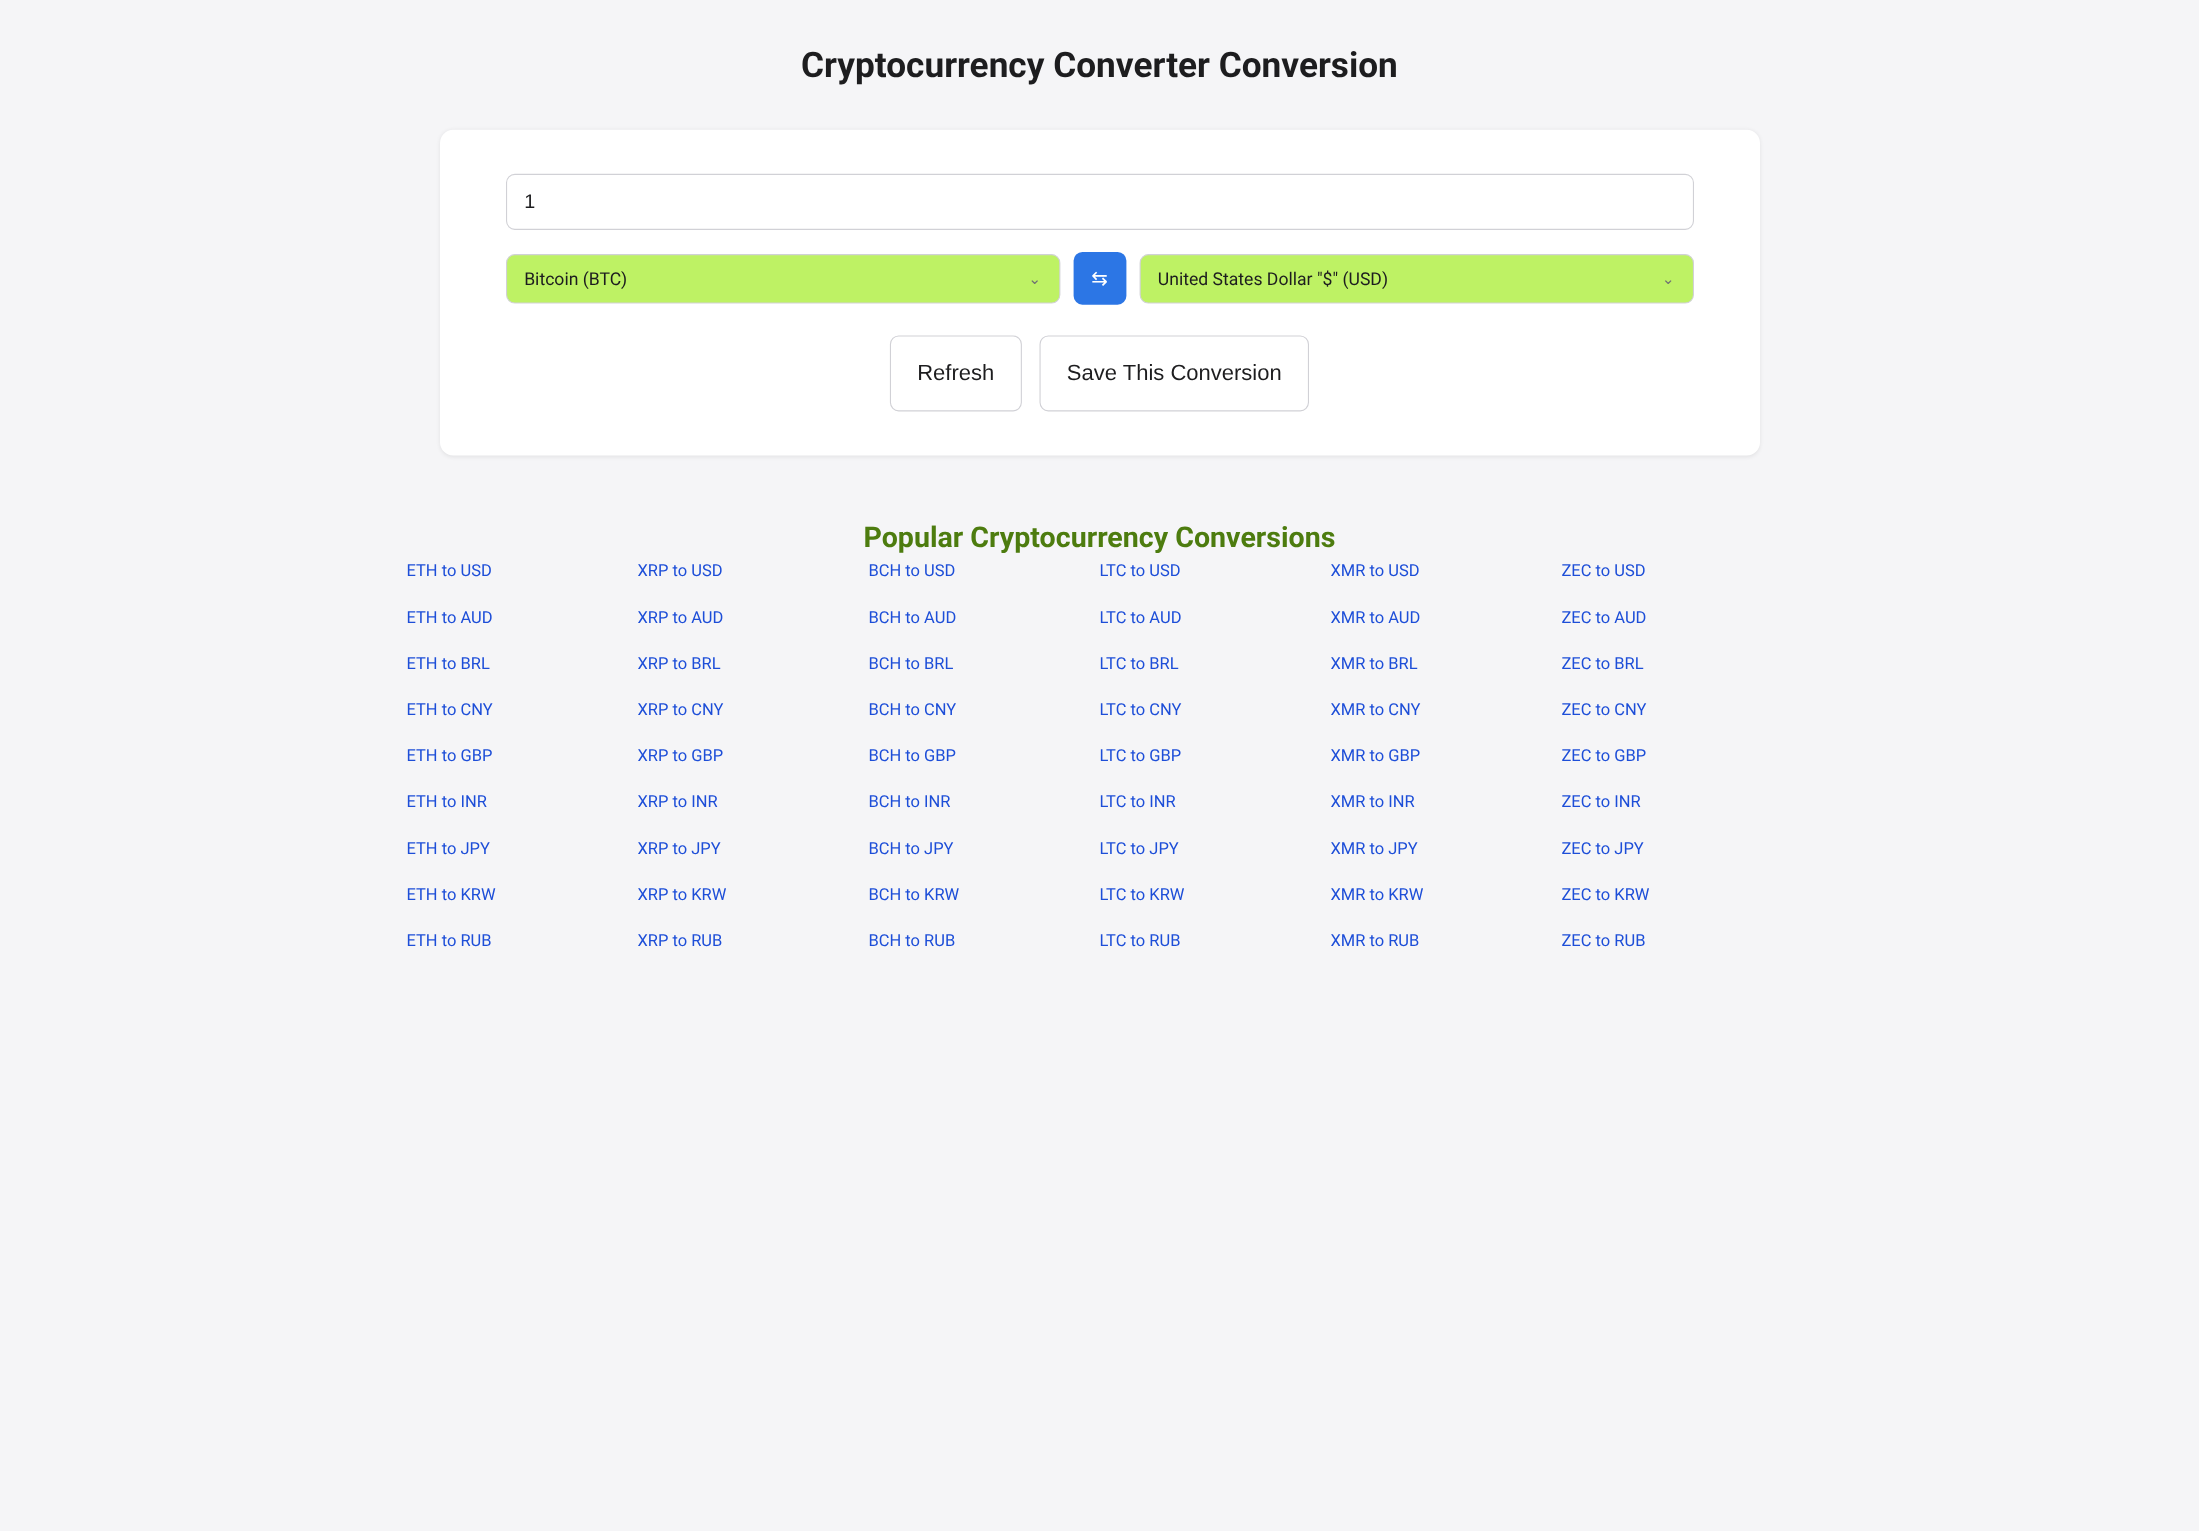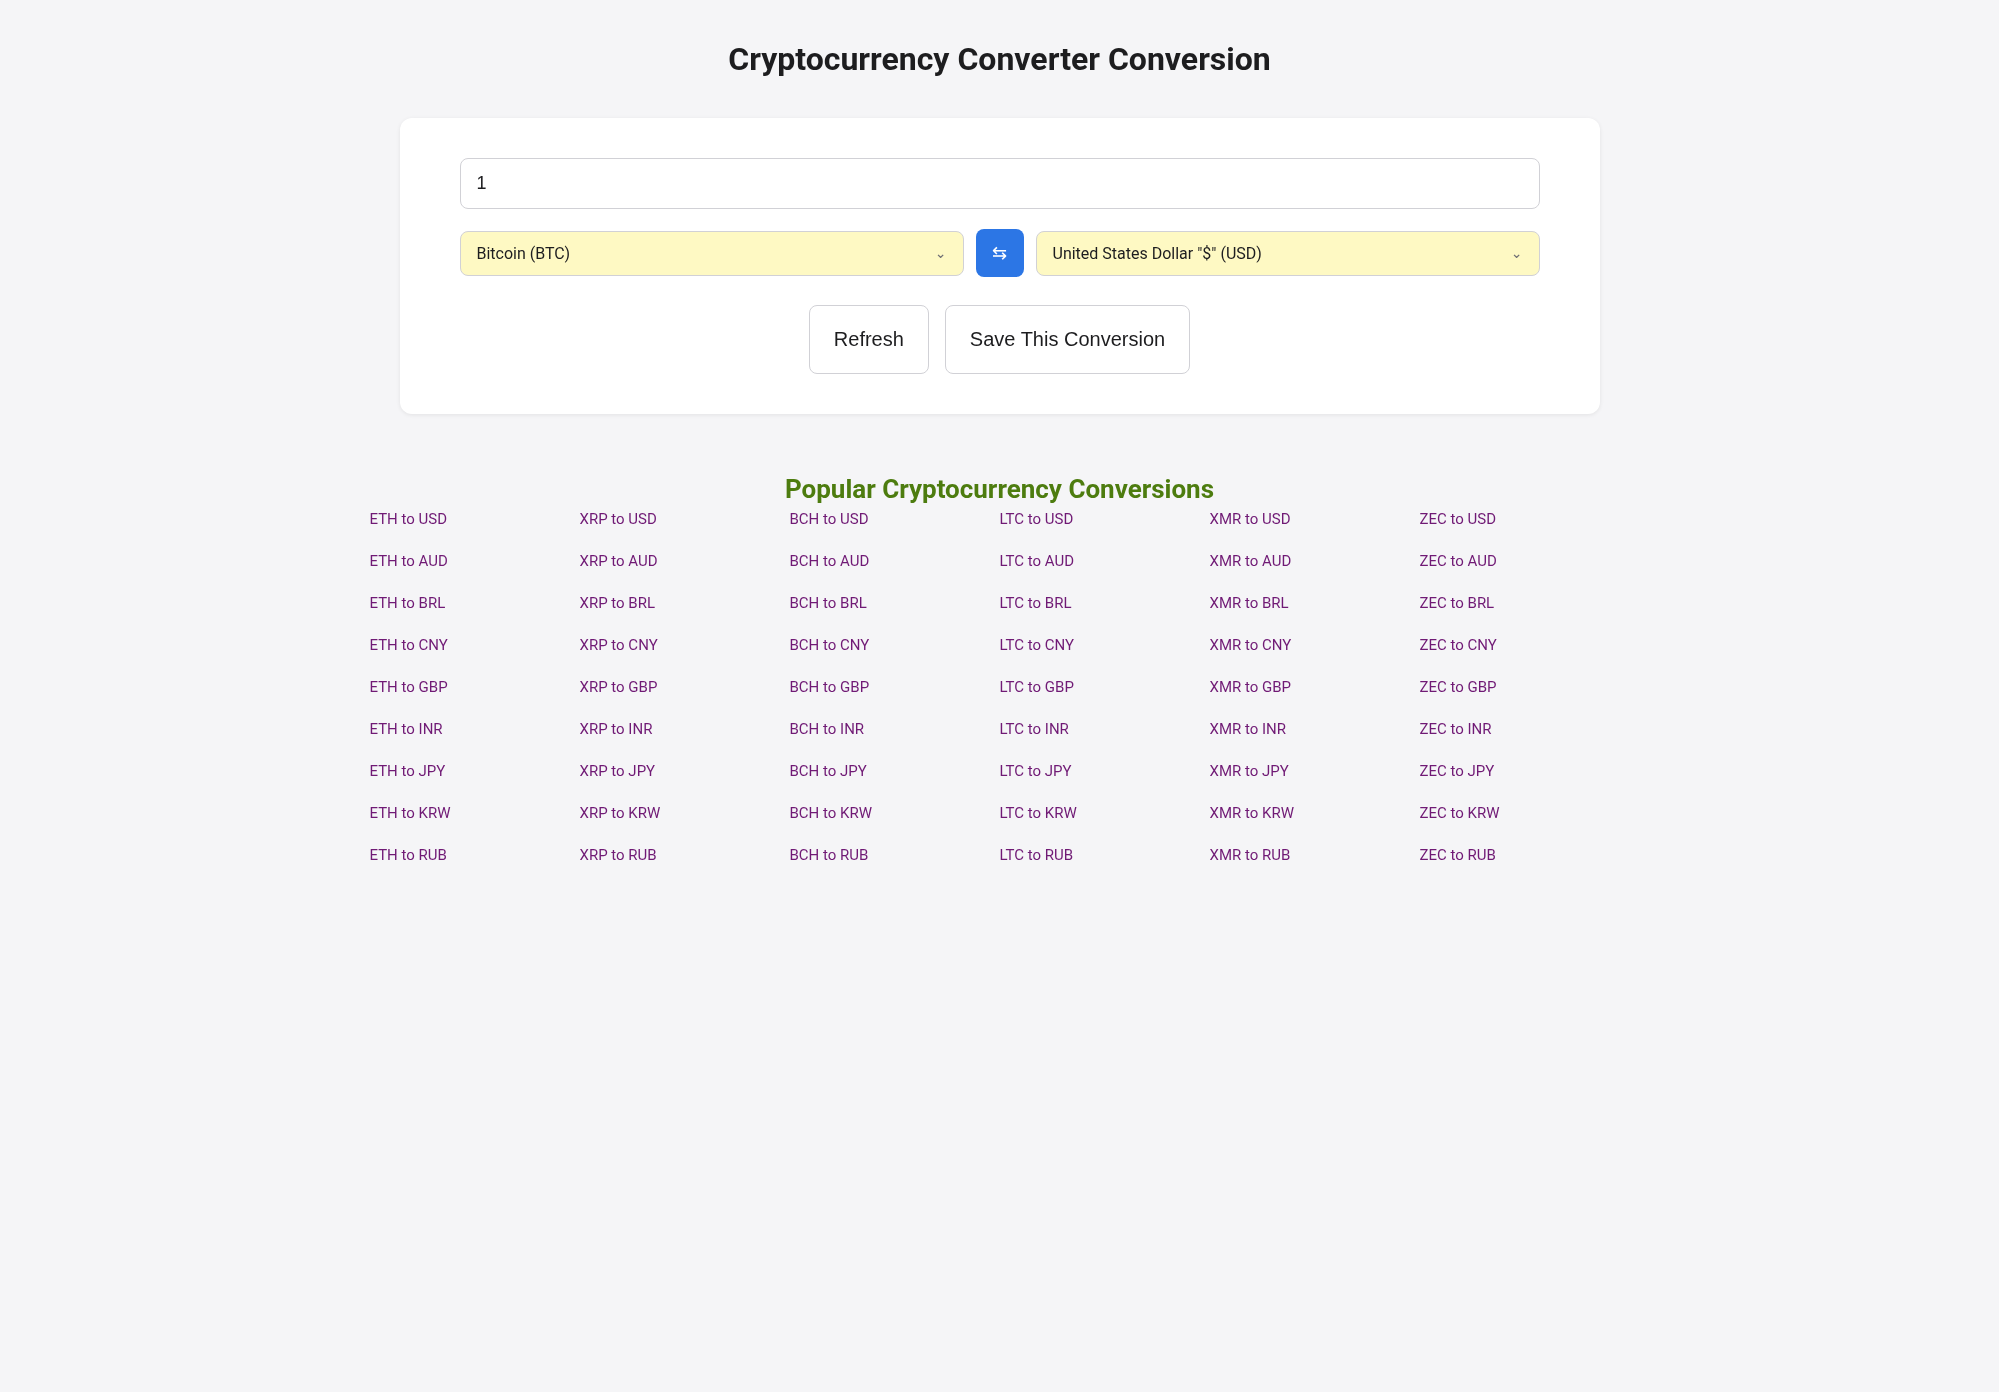--- a/index.html
+++ b/index.html
@@ -51,21 +51,21 @@
       margin-bottom: 28px;
     }
 
     .currency-select-wrapper {
       flex: 1;
       position: relative;
       display: flex;
       align-items: center;
       border: 1px solid #d1d1d6;
       border-radius: 8px;
-      background: #fef9c3;
+      background: #bef264;
       padding: 12px 16px;
     }
 
     .currency-select-text {
       flex: 1;
       font-size: 16px;
       color: #1d1d1f;
     }
 
     .chevron-icon {
@@ -142,21 +142,21 @@
     }
 
     .conversions-grid {
       display: grid;
       grid-template-columns: repeat(6, 1fr);
       gap: 12px 0;
       padding: 0 20px;
     }
 
     .conversion-link {
-      color: #701a75;
+      color: #1d4ed8;
       font-size: 15px;
       text-decoration: none;
       display: block;
       padding: 6px 0;
       cursor: pointer;
     }
   </style>
 </head>
 <body>
 

